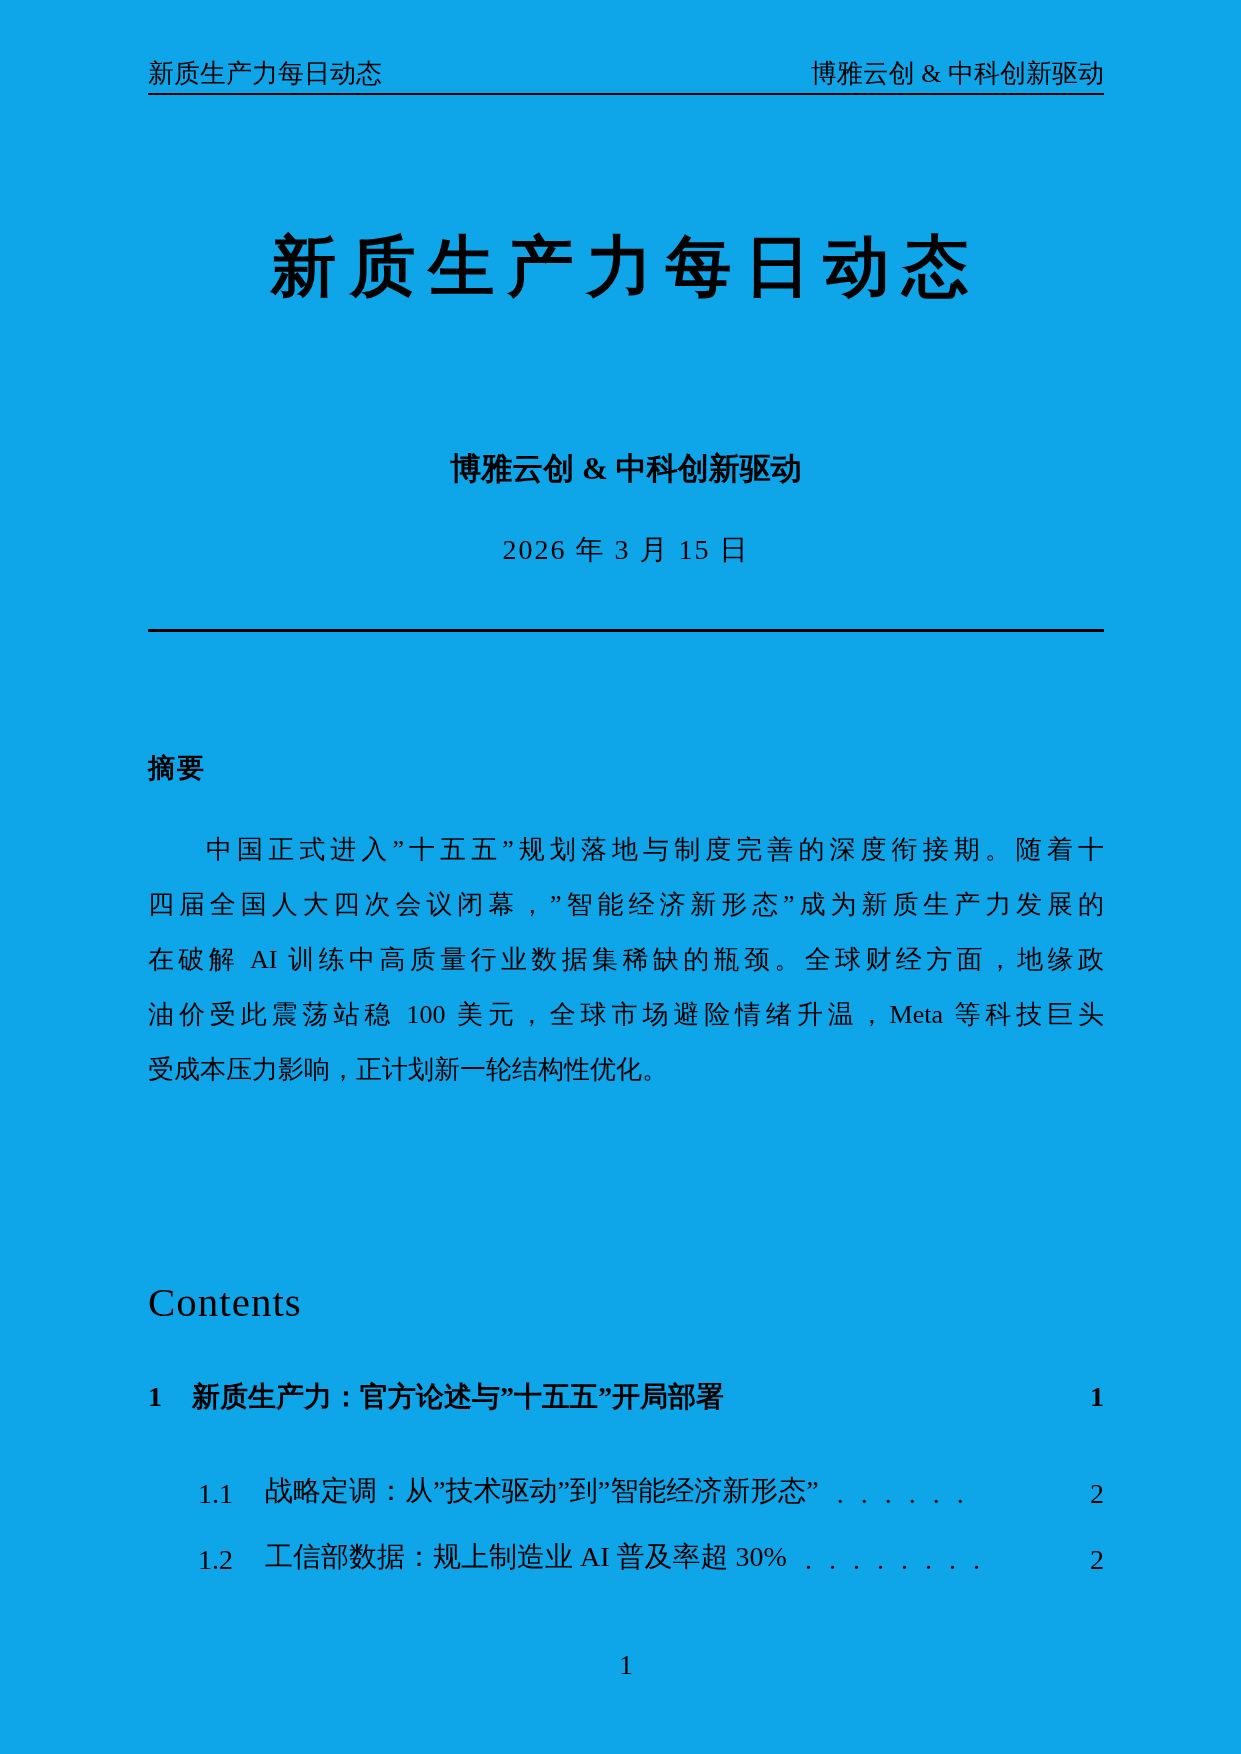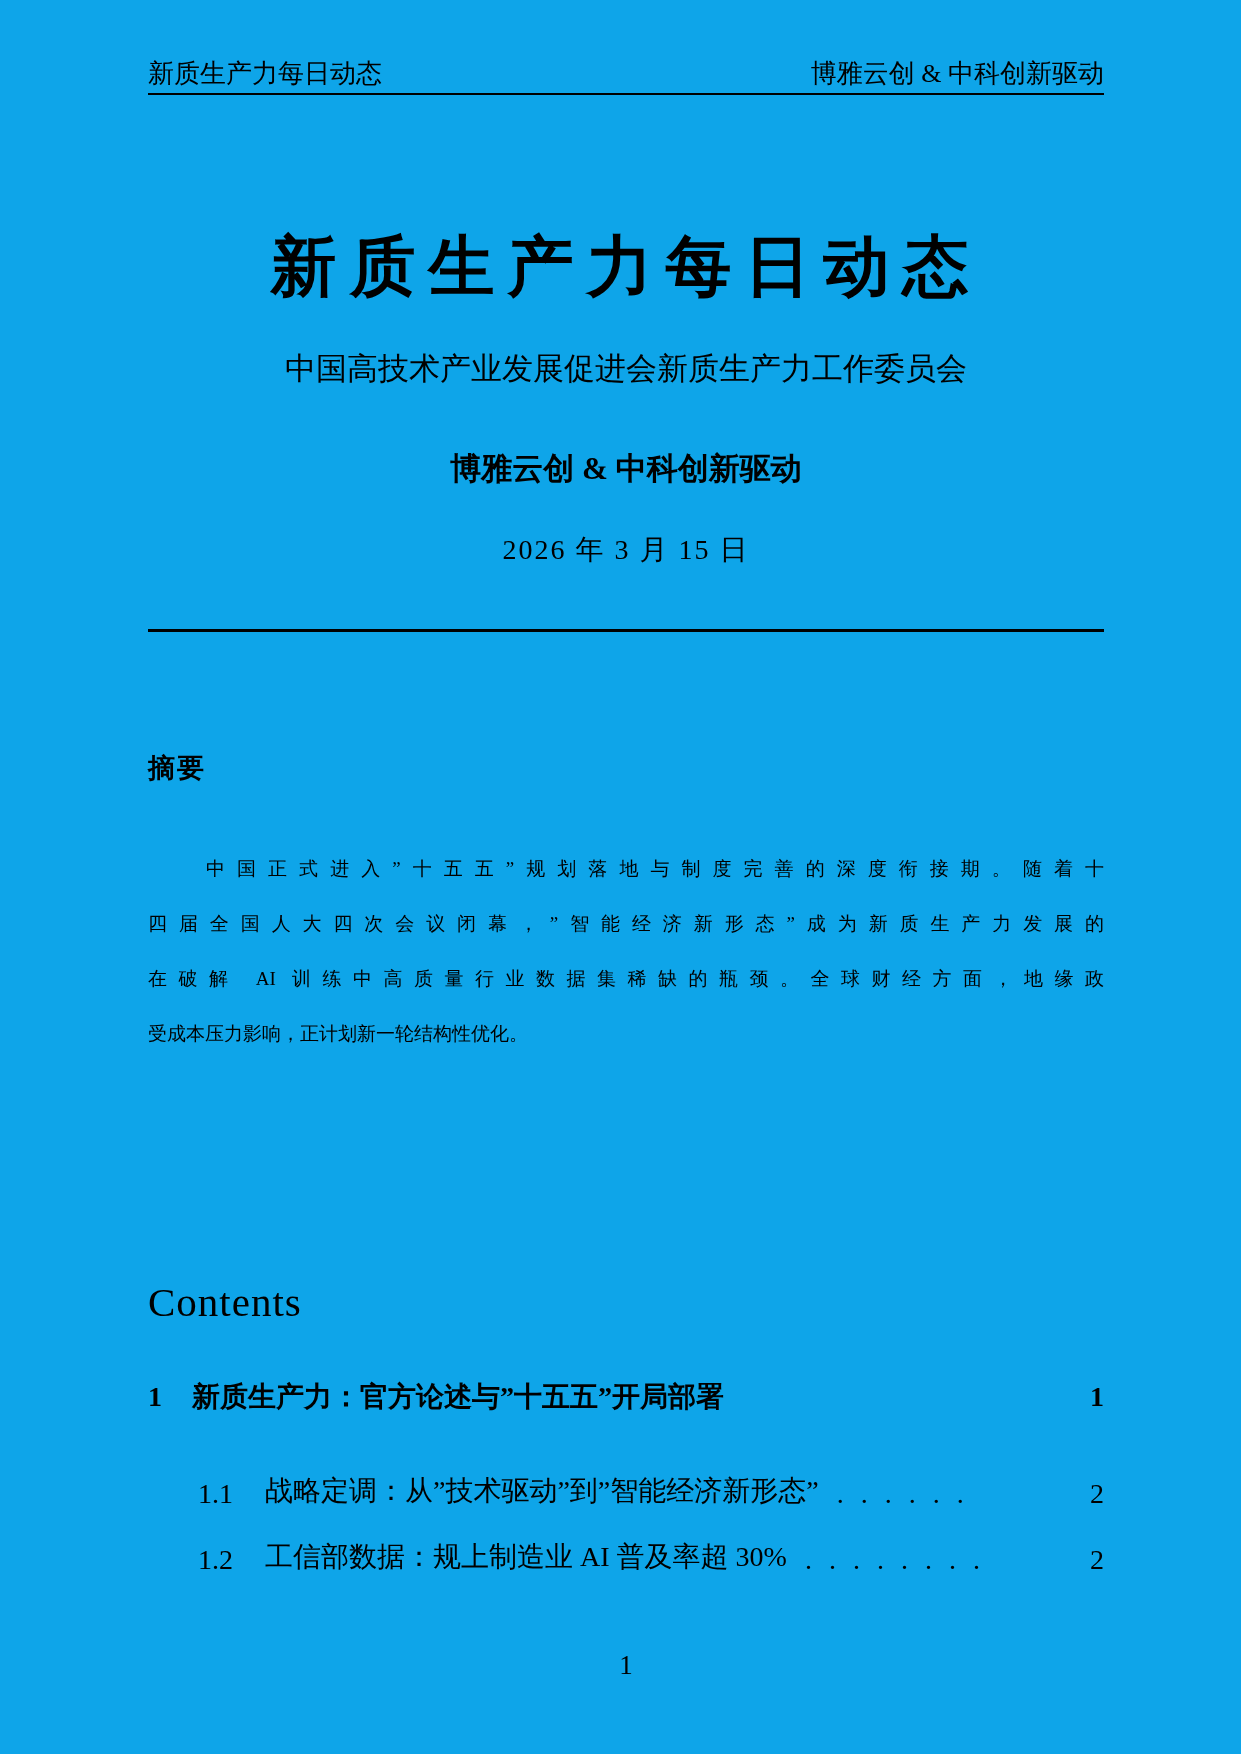--- a/index.html
+++ b/index.html
@@ -28,21 +28,21 @@
     top:228px;text-align:center;
     font-size:66px;font-weight:bold;letter-spacing:13px;line-height:78px;
     white-space:nowrap;
   }
   .doc-subtitle1{top:348px;text-align:center;font-size:31px;}
   .doc-subtitle2{top:448px;text-align:center;font-size:31px;font-weight:bold;}
   .doc-date{top:531px;text-align:center;font-size:28px;letter-spacing:2px;}
 
   
   .abstract-heading{top:750px;text-align:left;font-size:27px;font-weight:bold;letter-spacing:2px;}
-  .abstract-body{top:841px;font-size:19px;line-height:55px;}
+  .abstract-body{top:822px;font-size:26px;line-height:55px;}
   .abs-line{text-align:justify;text-align-last:justify;white-space:nowrap;}
   .abs-line.first{text-indent:58px;}
   .abs-line.last{text-align-last:left;white-space:normal;}
 
   
   .contents-heading{top:1278px;font-size:41px;font-weight:normal;letter-spacing:1px;}
   .toc{top:1378px;font-size:28px;}
   .toc-row{display:flex;align-items:baseline;height:66px;}
   .toc-row.level1{font-weight:bold;}
   .toc-row.level2{margin-left:50px;font-weight:normal;align-items:flex-end;}
@@ -61,31 +61,31 @@
 
 <div class="page">
 
   <div class="content-col running-header">
     <span>新质生产力每日动态</span>
     <span>博雅云创 &amp; 中科创新驱动</span>
   </div>
   <div class="rule rule-header"></div>
 
   <div class="content-col doc-title">新质生产力每日动态</div>
-  <div class="content-col doc-subtitle1">中国高技术产业发展促进会新质生产力工作委员会</div>
   <div class="content-col doc-subtitle2">博雅云创 &amp; 中科创新驱动</div>
   <div class="content-col doc-date">2026 年 3 月 15 日</div>
 
   <div class="rule rule-mid"></div>
 
   <div class="content-col abstract-heading">摘要</div>
   <div class="content-col abstract-body">
     <div class="abs-line first">中国正式进入”十五五”规划落地与制度完善的深度衔接期。随着十</div>
     <div class="abs-line">四届全国人大四次会议闭幕，”智能经济新形态”成为新质生产力发展的</div>
     <div class="abs-line">在破解 AI 训练中高质量行业数据集稀缺的瓶颈。全球财经方面，地缘政</div>
+    <div class="abs-line">油价受此震荡站稳 100 美元，全球市场避险情绪升温，Meta 等科技巨头</div>
     <div class="abs-line last">受成本压力影响，正计划新一轮结构性优化。</div>
   </div>
 
   <div class="content-col contents-heading">Contents</div>
   <div class="content-col toc">
 
     <div class="toc-row level1">
       <span class="toc-num">1</span>
       <span class="toc-label">新质生产力：官方论述与”十五五”开局部署</span>
       <span class="toc-dots"></span>

